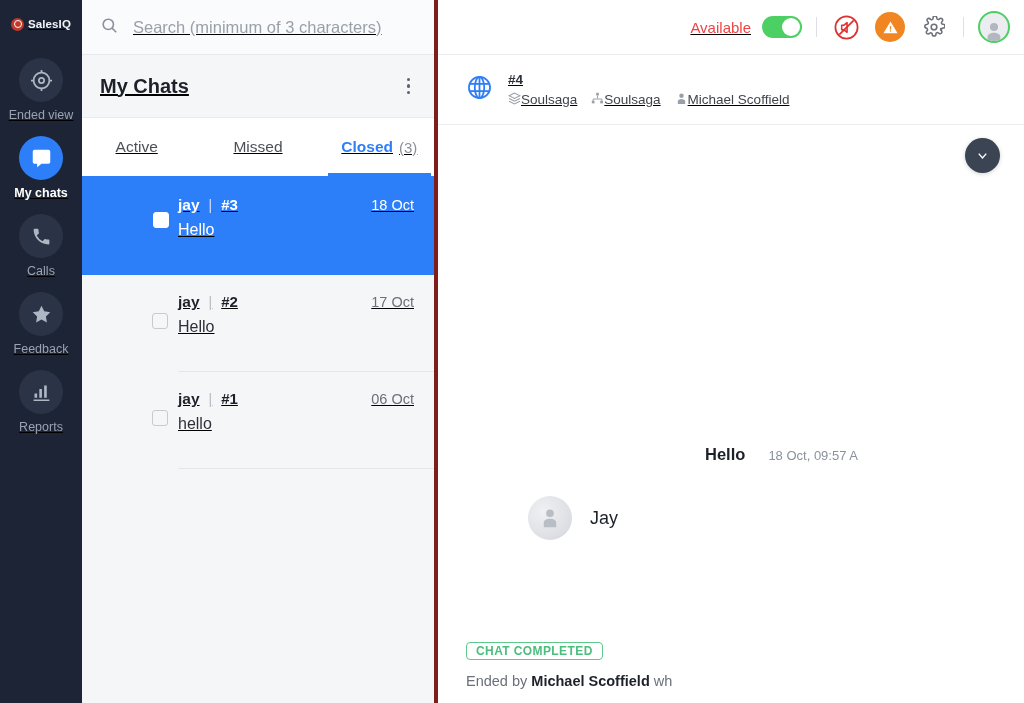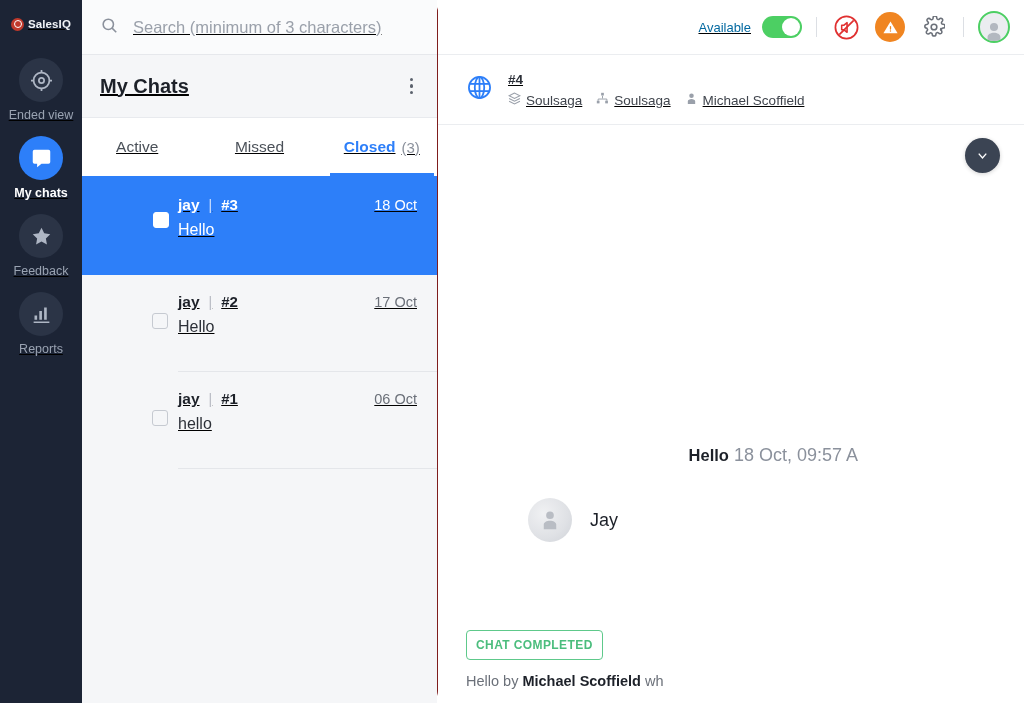--- a/index.html
+++ b/index.html
@@ -52,22 +52,22 @@
     position: absolute; right: 3px; top: 18px;
     width: 0; height: 0;
     border-top: 5px solid transparent; border-bottom: 5px solid transparent;
     border-left: 6px solid #6d7687;
   }
 
   
   .listcol {
     width: 356px; flex: 0 0 356px; height: 703px;
     background: #f5f6f8;
-    border-right: 1px solid #7f1d1d;
-    display: flex; flex-direction: column; border-radius: 12px;
+    border-right: 4px solid #7f1d1d;
+    display: flex; flex-direction: column;
   }
   .searchbar {
     height: 55px; background: #fafbfc;
     border-bottom: 1px solid #e6e8ec;
     display: flex; align-items: center; padding: 0 18px; gap: 14px;
   }
   .searchbar svg { width: 19px; height: 19px; stroke: #8b919c; fill: none; stroke-width: 2; flex: 0 0 19px; }
   .search-input {
     border: none; outline: none; background: transparent;
     font-family: "Liberation Sans", sans-serif;
@@ -124,21 +124,21 @@
   .rowdiv { height: 1px; background: #e4e6ea; margin-left: 96px; }
 
   
   .main { flex: 1; height: 703px; background: #ffffff; position: relative; display: flex; flex-direction: column; }
   .topbar {
     height: 55px; background: #ffffff; border-bottom: 1px solid #ebedf0;
     display: flex; align-items: center; justify-content: flex-end;
     padding-right: 14px; gap: 14px;
   }
   .avail-wrap { display: flex; align-items: center; gap: 11px; }
-  .avail-label { font-size: 13px; color: #0369a1; }
+  .avail-label { font-size: 15px; color: #ef4444; }
   .toggle {
     width: 40px; height: 22px; border-radius: 11px; background: #4ccf63;
     position: relative; cursor: pointer;
   }
   .toggle:after {
     content: ""; position: absolute; right: 2px; top: 2px;
     width: 18px; height: 18px; border-radius: 50%; background: #ffffff;
   }
   .vdiv { width: 1px; height: 20px; background: #dcdfe4; }
   .ic-btn { width: 30px; height: 30px; display: flex; align-items: center; justify-content: center; cursor: pointer; }
@@ -154,50 +154,50 @@
   .avatar-top svg { width: 22px; height: 22px; fill: #b3b8c0; margin-bottom: -1px; }
 
   .convhead {
     height: 70px; background: #ffffff; border-bottom: 1px solid #ebedf0;
     display: flex; align-items: center; gap: 15px; padding: 0 24px 0 28px;
   }
   .globe svg { width: 27px; height: 27px; fill: none; stroke: #2d7ff9; stroke-width: 1.6; }
   .conv-meta { display: flex; flex-direction: column; gap: 5px; }
   .conv-id { font-size: 13.5px; font-weight: 700; color: #2c3038; }
   .conv-tags { display: flex; align-items: center; gap: 14px; }
-  .conv-tag { display: flex; align-items: flex-end; gap: 5px; font-size: 13.5px; color: #40454d; }
+  .conv-tag { display: flex; align-items: center; font-size: 13.5px; color: #40454d; }
   .conv-tag svg { width: 13px; height: 13px; fill: #9aa0aa; }
 
   .convbody { flex: 1; position: relative; background: #ffffff; overflow: hidden; }
   .collapse-btn {
     position: absolute; right: 24px; top: 13px;
     width: 35px; height: 35px; border-radius: 50%;
     background: #3b4453; display: flex; align-items: center; justify-content: center;
     cursor: pointer; box-shadow: 0 1px 4px rgba(0,0,0,.18);
   }
   .collapse-btn svg { width: 15px; height: 15px; stroke: #ffffff; stroke-width: 2.2; fill: none; }
 
   .msg-block { position: absolute; left: 90px; top: 320px; width: 330px; }
   .msg-line { text-align: right; padding-right: 0; }
   .msg-text { font-size: 16.5px; font-weight: 700; color: #1d2129; }
-  .msg-time { font-size: 18px; color: #8b919c; margin-left: 5px; }
+  .msg-time { font-size: 13px; color: #8b919c; margin-left: 23px; }
   .sender-row { display: flex; align-items: center; gap: 18px; margin-top: 32px; padding-left: 0; }
   .sender-ava {
     width: 44px; height: 44px; border-radius: 50%;
     background: radial-gradient(circle at 35% 35%, #f0f1f3 0%, #dfe1e5 60%, #cfd2d8 100%);
     display: flex; align-items: center; justify-content: center;
   }
   .sender-ava svg { width: 22px; height: 22px; fill: #b9bdc4; }
   .sender-name { font-size: 18px; color: #1d2129; }
 
   .endblock { position: absolute; left: 28px; bottom: 14px; }
   .chip {
     display: inline-block; border: 1px solid #5ec98b; border-radius: 4px;
     color: #4bbd7d; font-size: 12px; letter-spacing: .4px; font-weight: 700;
-    padding: 7px 9px;
+    padding: 1px 9px;
   }
   .ended { margin-top: 13px; font-size: 14.5px; color: #6b7079; white-space: nowrap; }
   .ended b { color: #1d2129; font-weight: 700; }
 </style>
 </head>
 <body>
 
 <div class="app">
 
   <div class="rail">
@@ -219,20 +219,28 @@
       <span class="rail-ico">
         <svg viewBox="0 0 24 24">
             <path d="M20 2H4a2 2 0 00-2 2v12a2 2 0 002 2h3v4l5-4h8a2 2 0 002-2V4a2 2 0 00-2-2z"></path>
           </svg>
       </span>
       <span class="rail-label">My chats</span>
     </div>
 
 
 
+    <div class="rail-item">
+      <span class="rail-ico">
+        <svg viewBox="0 0 24 24">
+            <path d="M6.6 10.8a15.1 15.1 0 006.6 6.6l2.2-2.2a1 1 0 011-.24 11.4 11.4 0 003.6.58 1 1 0 011 1V20a1 1 0 01-1 1A17 17 0 013 4a1 1 0 011-1h3.5a1 1 0 011 1 11.4 11.4 0 00.58 3.6 1 1 0 01-.25 1z"></path>
+          </svg>
+      </span>
+      <span class="rail-label">Calls</span>
+    </div>
 
     <div class="rail-item">
       <span class="rail-ico">
         <svg viewBox="0 0 24 24">
             <path d="M12 2l3.1 6.3 6.9 1-5 4.9 1.2 6.9L12 17.8 5.8 21.1 7 14.2 2 9.3l6.9-1z"></path>
           </svg>
       </span>
       <span class="rail-label">Feedback</span>
     </div>
 
@@ -424,20 +432,20 @@
             <svg viewBox="0 0 24 24">
                 <path d="M12 11a4.2 4.2 0 10-4.2-4.2A4.2 4.2 0 0012 11zm0 1.8c-3.4 0-6.8 1.7-6.8 4.2V22h13.6v-5c0-2.5-3.4-4.2-6.8-4.2z"></path>
               </svg>
           </span>
           <span class="sender-name">Jay</span>
         </div>
       </div>
 
       <div class="endblock">
         <span class="chip">CHAT COMPLETED</span>
-        <div class="ended"><span>Hello by</span>
+        <div class="ended"><span>Ended by</span>
              <b>Michael Scoffield</b>
              <span>wh</span></div>
       </div>
 
     </div>
   </div>
 </div>
 
 </body></html>

